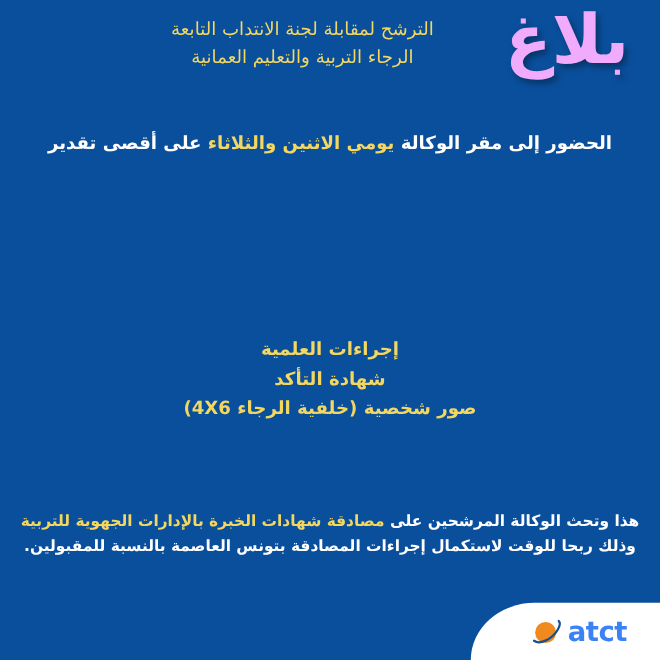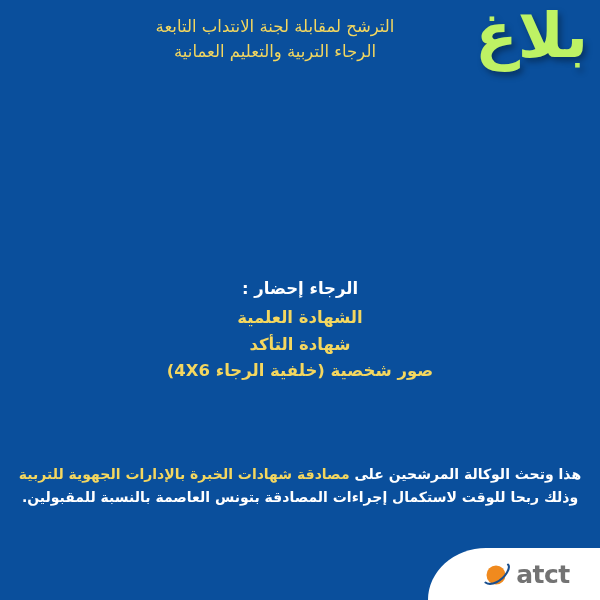--- a/index.html
+++ b/index.html
@@ -42,22 +42,22 @@
     font-weight: normal;
     line-height: 1.52;
     letter-spacing: 0px;
   }
 
   .balagh {
     position: absolute;
     top: 2px;
     right: 12px;
     width: 145px;
-    text-align: right;
-    color: #bef264;
+    text-align: center;
+    color: #f0abfc;
     font-size: 62px;
     font-weight: bold;
     line-height: 1.1;
     text-shadow: 3px 4px 6px rgba(0,0,0,0.35);
     font-family: "DejaVu Sans", "Liberation Sans", sans-serif;
   }
 
   
   .block {
     position: absolute;
@@ -123,21 +123,21 @@
   }
 
   .logo-mark {
     position: relative;
     width: 27px;
     height: 25px;
     flex: 0 0 auto;
   }
 
   .logo-text {
-    color: #737373;
+    color: #3b82f6;
     font-size: 25px;
     font-weight: bold;
     letter-spacing: -0.5px;
     line-height: 1;
     font-family: "DejaVu Sans", "Liberation Sans", sans-serif;
   }
 </style>
 </head>
 <body>
 
@@ -147,28 +147,30 @@
 
     <div class="balagh">بلاغ</div>
 
     <div class="headline">
       <div>الترشح لمقابلة لجنة الانتداب التابعة</div>
       <div>الرجاء التربية والتعليم العمانية</div>
     </div>
 
   </div>
 
+  <div class="block attend">
+    <span>الحضور إلى مقر الوكالة </span><span class="hl">يومي الاثنين والثلاثاء</span><span> على أقصى تقدير</span>
+  </div>
 
   <div class="block files">
   </div>
 
-  <div class="block bring-title">الرجاء إحضار :</div>
 
   <div class="block docs">
-    <span class="doc-line">الشهادة العلمية</span>
+    <span class="doc-line">إجراءات العلمية</span>
     <span class="doc-line">شهادة التأكد</span>
     <span class="doc-line">صور شخصية (خلفية الرجاء 4X6)</span>
   </div>
 
   <div class="block note">
     <span>هذا وتحث الوكالة المرشحين على </span><span class="hl">مصادقة شهادات الخبرة بالإدارات الجهوية للتربية</span><span> وذلك ربحا للوقت لاستكمال إجراءات المصادقة بتونس العاصمة بالنسبة للمقبولين.</span>
   </div>
 
   <div class="logo-panel">
     <span class="logo-mark">

